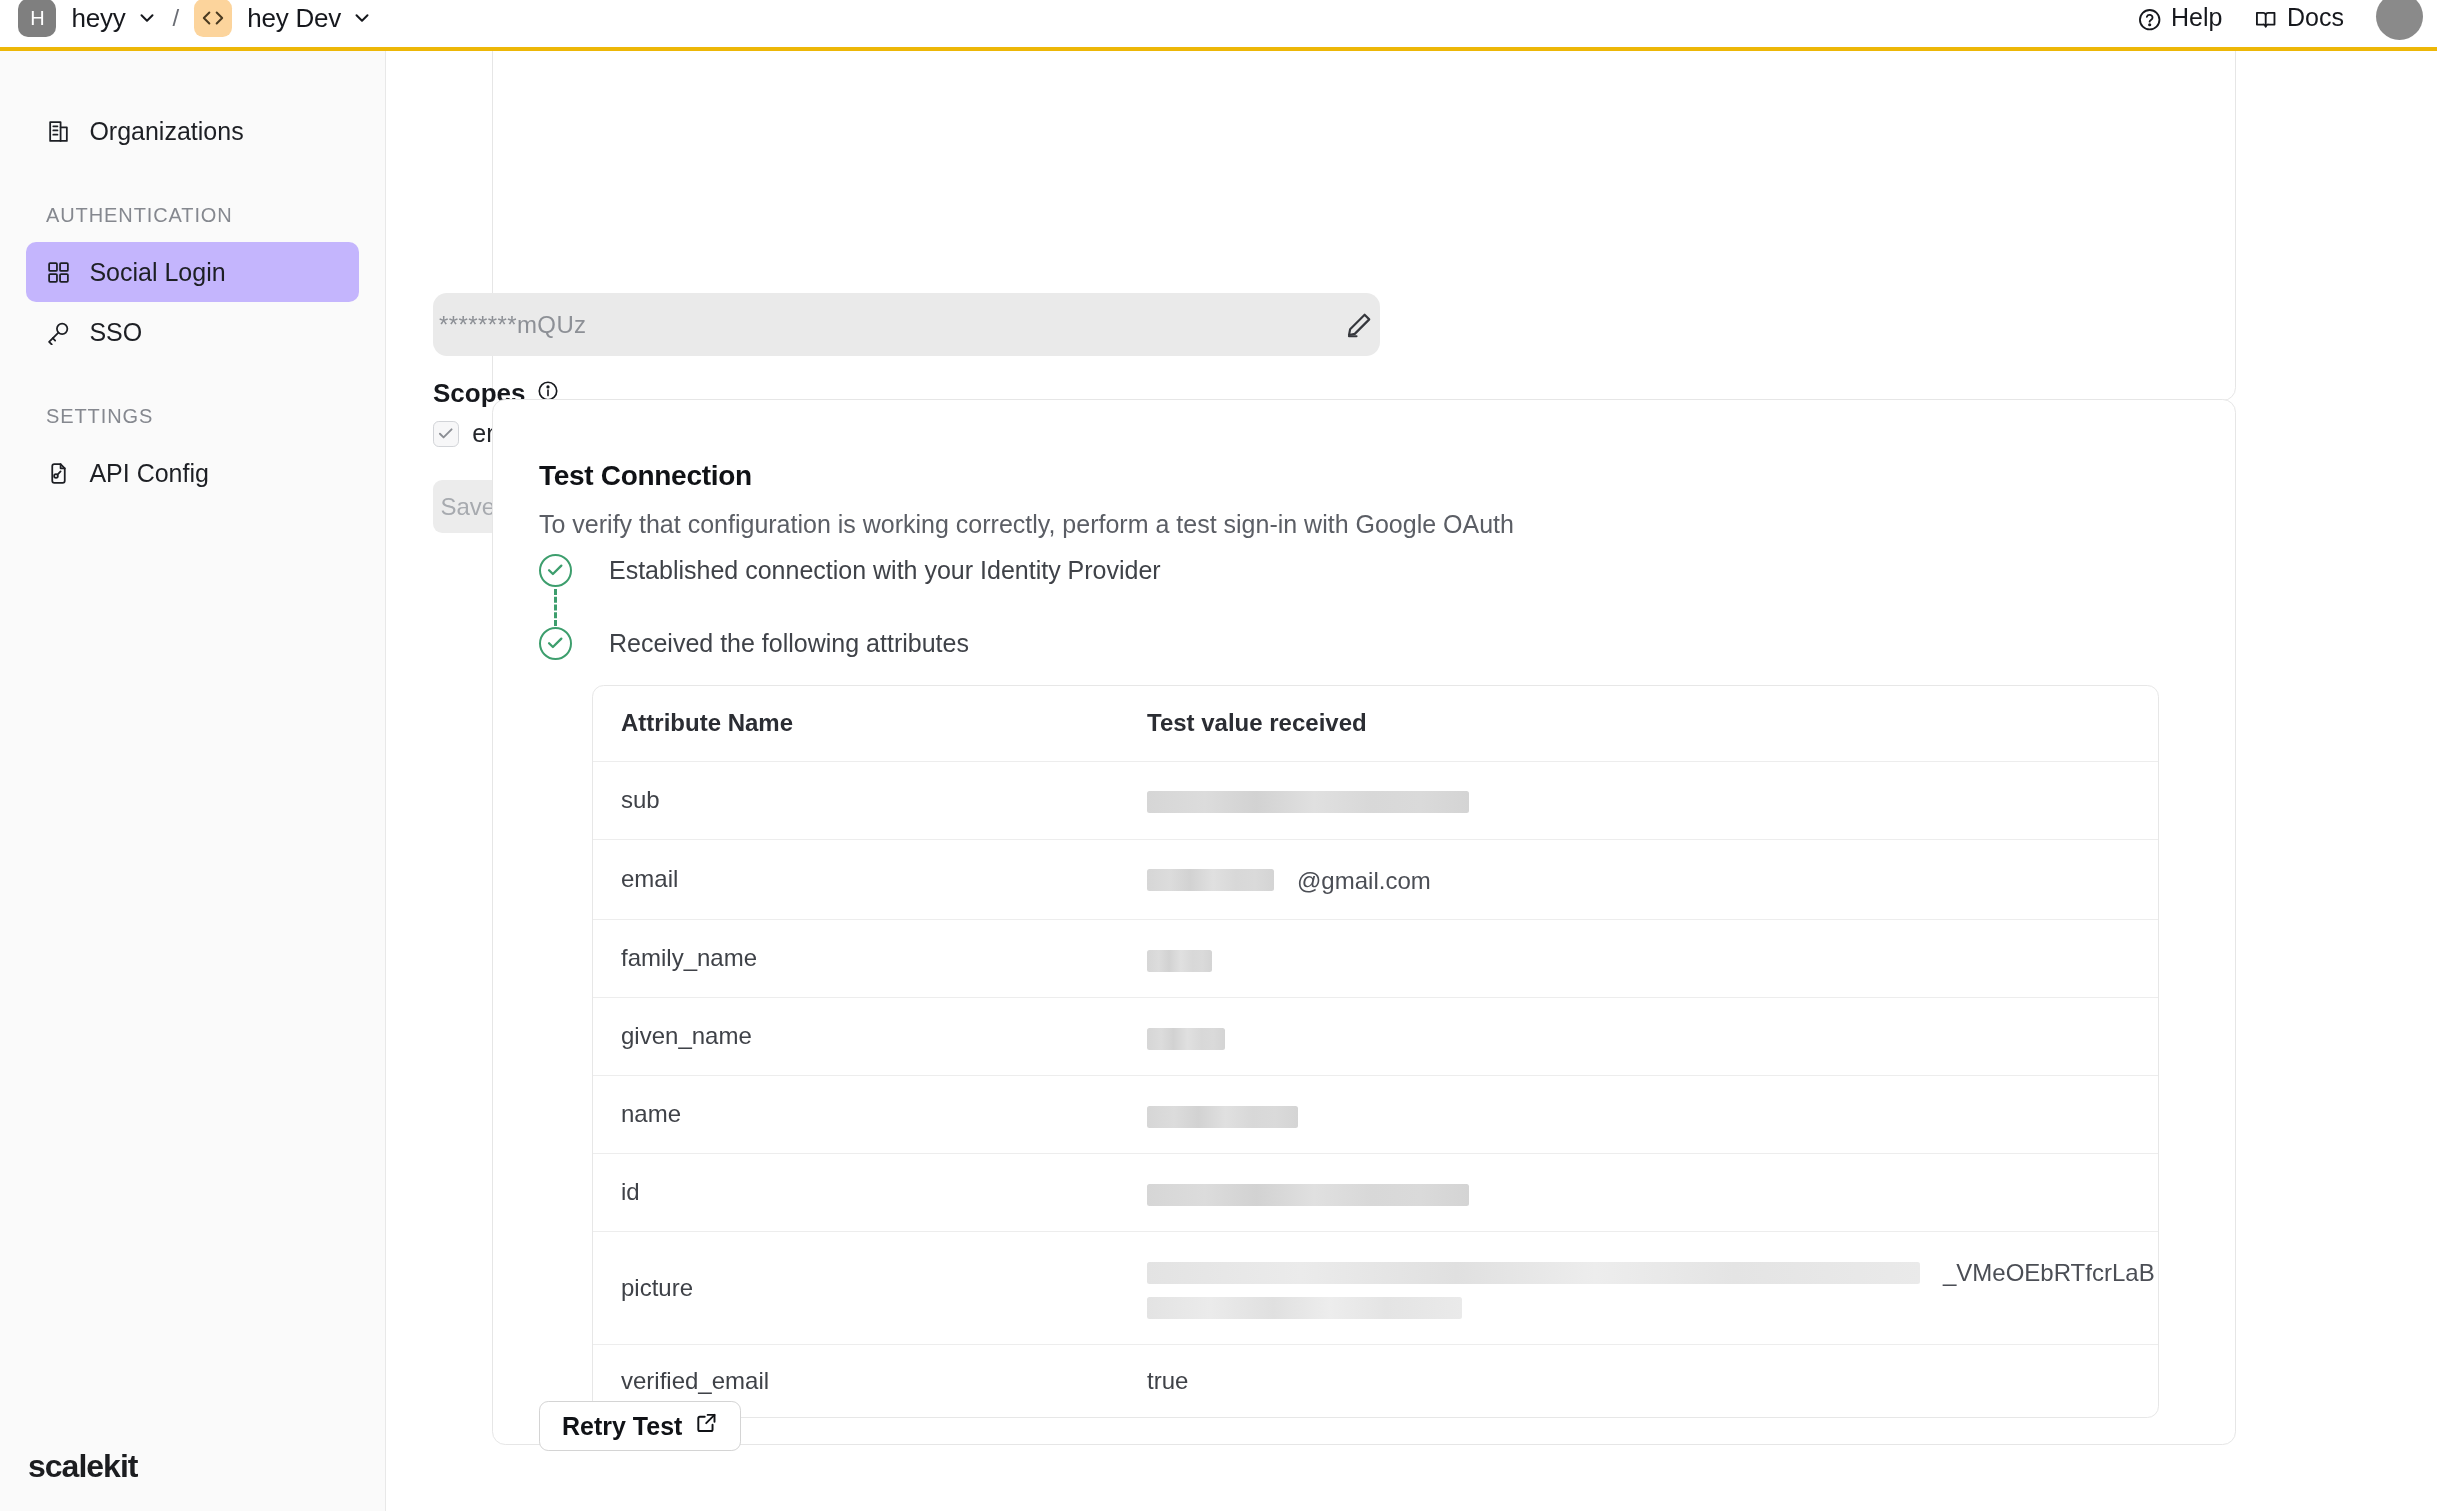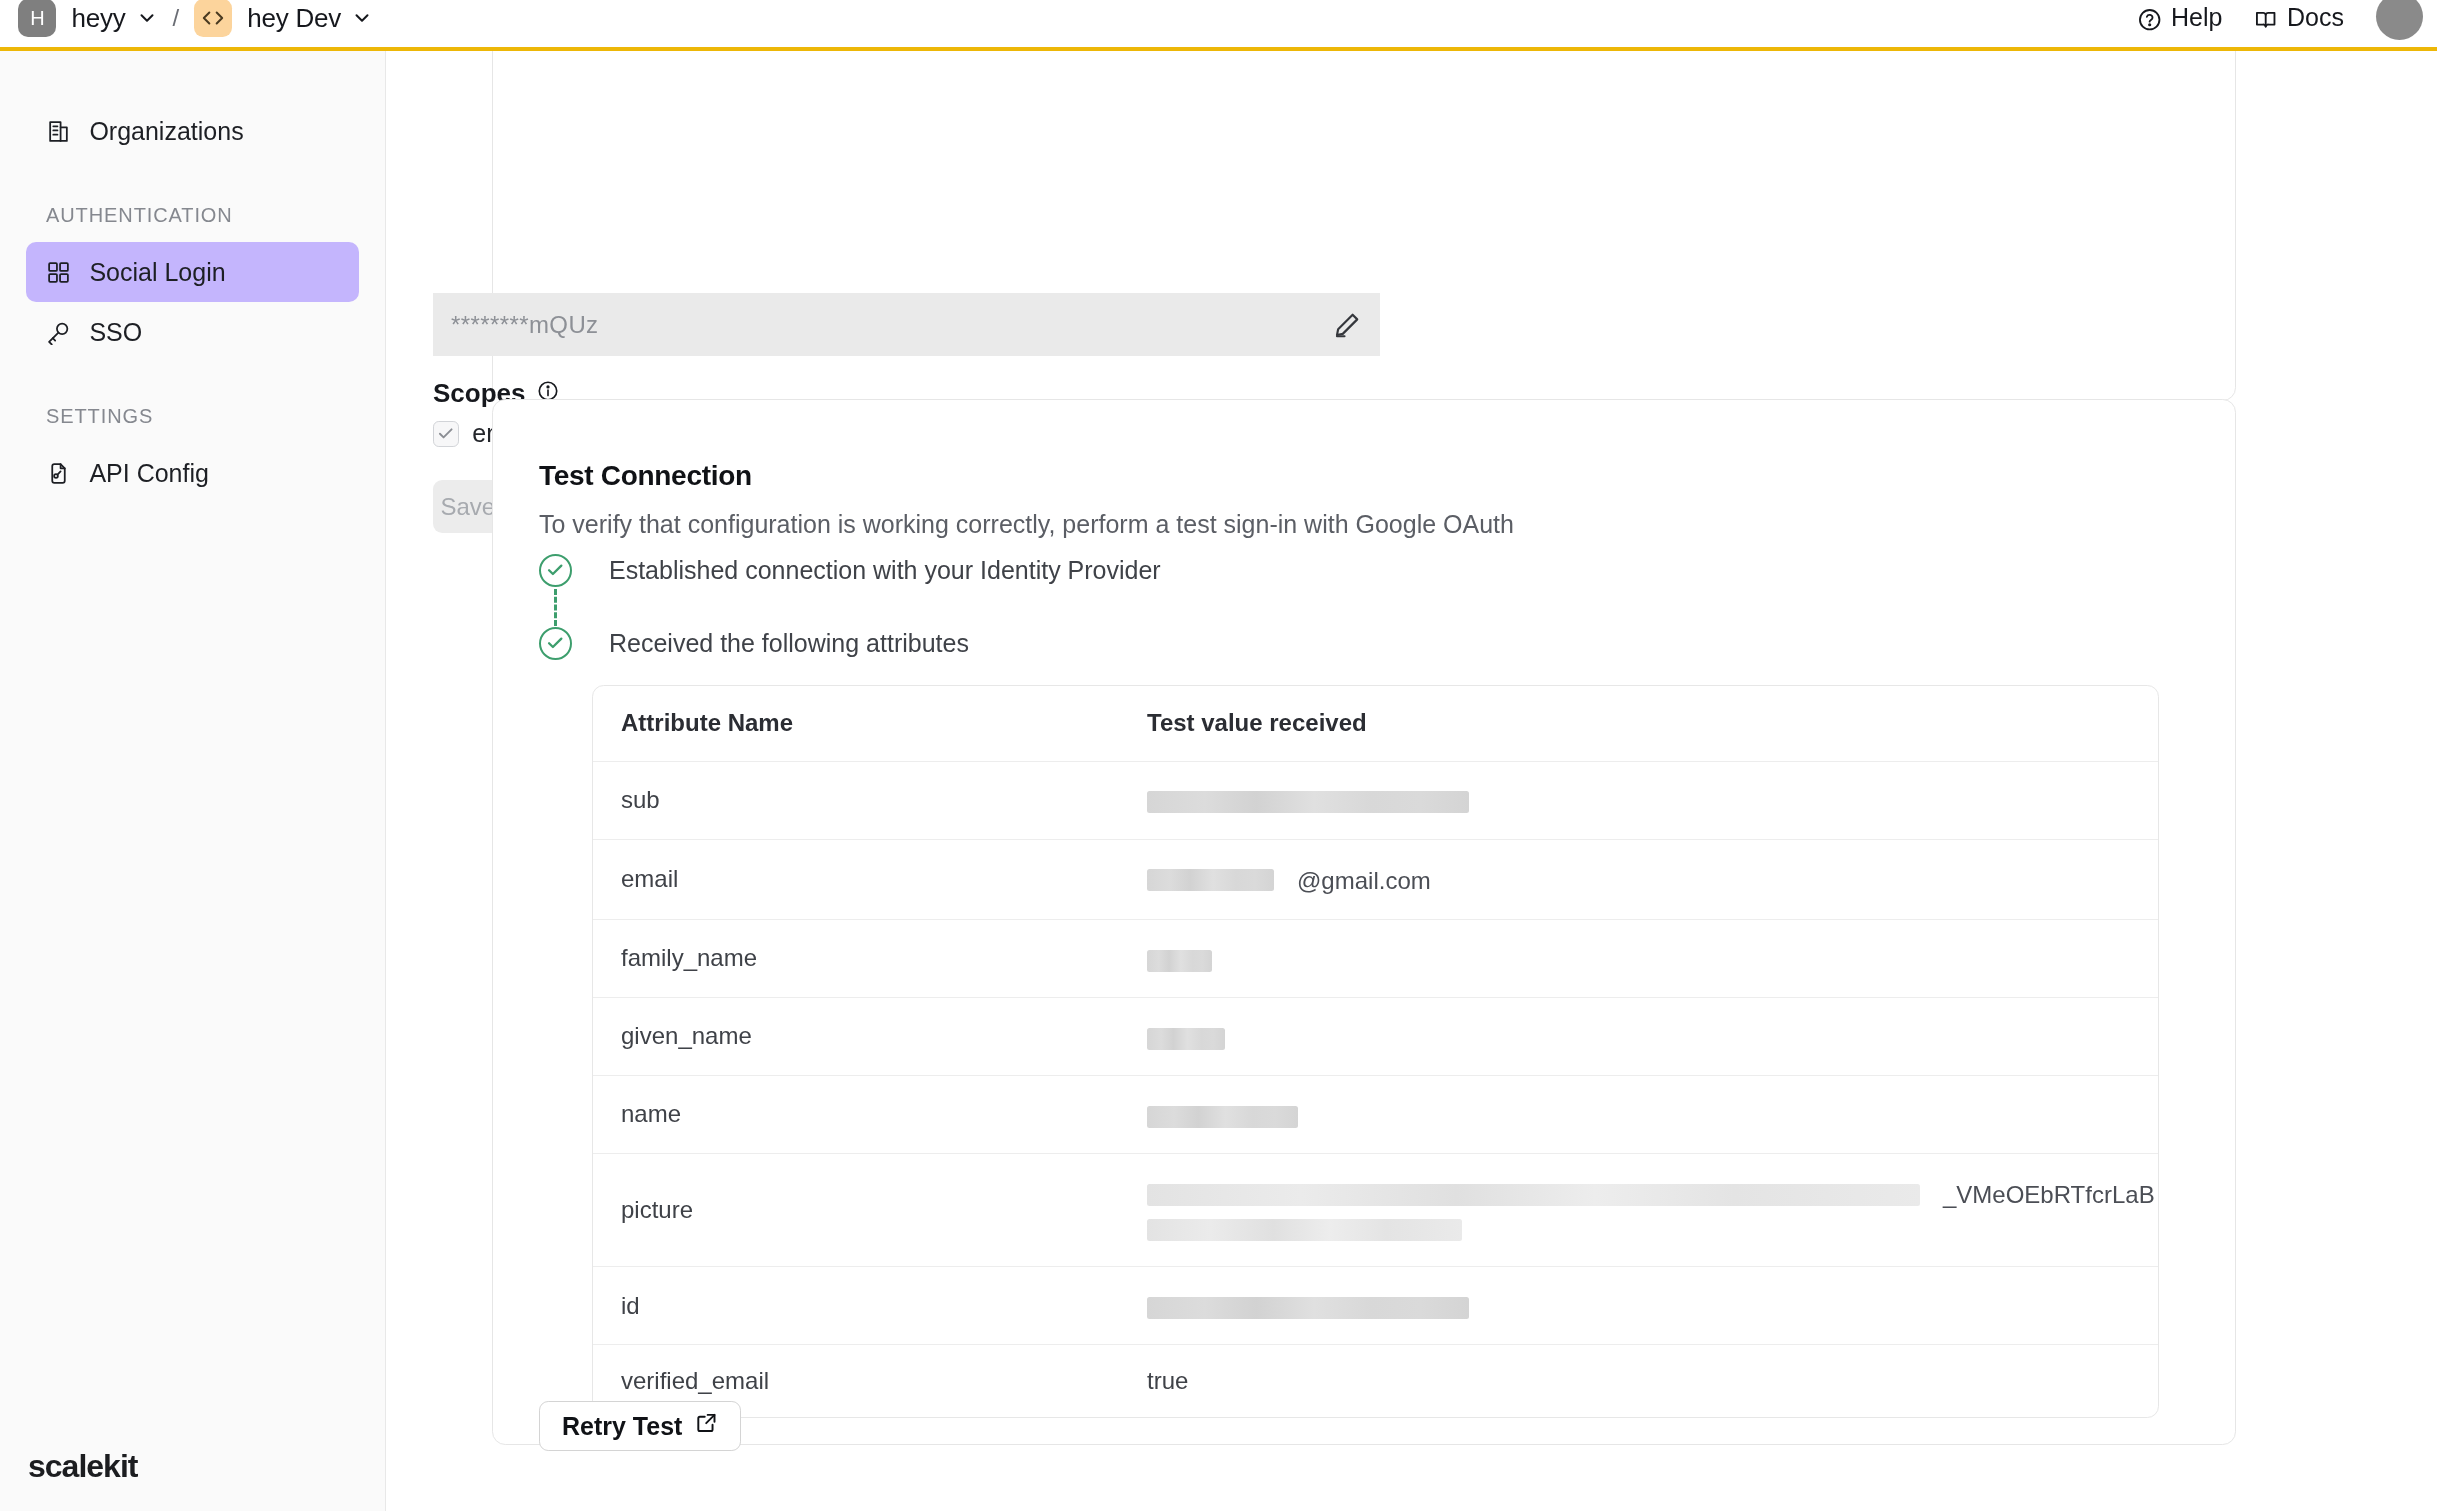--- a/index.html
+++ b/index.html
@@ -89,22 +89,22 @@
   .card {
     position: absolute; background: #ffffff;
     border: 0.8px solid #e6e6e6; border-radius: 13.3px;
   }
   .card-top { left: 105px; top: -224px; width: 1744px; height: 574px; }
   .card-test { left: 105px; top: 348px; width: 1744px; height: 1046px; }
 
   
   .secret-row {
     position: absolute; left: 46px; top: 242px; width: 947px; height: 63px;
-    background: #eaeaea; border-radius: 0;
-    display: flex; align-items: center; padding: 0 18px;
+    background: #eaeaea; border-radius: 14px;
+    display: flex; align-items: center; padding: 0 6px;
   }
   .secret-val { font-size: 24px; color: #8d9096; letter-spacing: 0.4px; flex: 1; }
   .pencil { width: 30px; height: 30px; flex: none; }
 
   .scopes-label {
     position: absolute; left: 46px; top: 327px;
     display: flex; align-items: center; gap: 11px;
     font-size: 26px; font-weight: 600; color: #16181d;
   }
   .scopes-row { position: absolute; left: 46px; top: 368px; display: flex; align-items: center; gap: 42px; }
@@ -389,30 +389,30 @@
               <span class="pic-line"><span class="redact" style="width: 78px;"></span></span>
             </td>
           </tr>
           <tr>
             <td class="col-name">name</td>
             <td>
               <span class="pic-line"><span class="redact" style="width: 151px;"></span></span>
             </td>
           </tr>
           <tr>
+            <td class="col-name">id</td>
+            <td>
+              <span class="pic-line"><span class="redact" style="width: 322px;"></span></span>
+            </td>
+          </tr>
+          <tr>
             <td class="col-name">picture</td>
             <td>
               <span class="pic-line"><span class="redact light" style="width: 773px;"></span><span class="pic-tail">_VMeOEbRTfcrLaB</span></span>
               <span class="pic-line"><span class="redact light" style="width: 315px;"></span></span>
-            </td>
-          </tr>
-          <tr>
-            <td class="col-name">id</td>
-            <td>
-              <span class="pic-line"><span class="redact" style="width: 322px;"></span></span>
             </td>
           </tr>
           <tr>
             <td class="col-name">verified_email</td>
             <td>true</td>
           </tr>
         </tbody>
     </table>
   </div>
 

